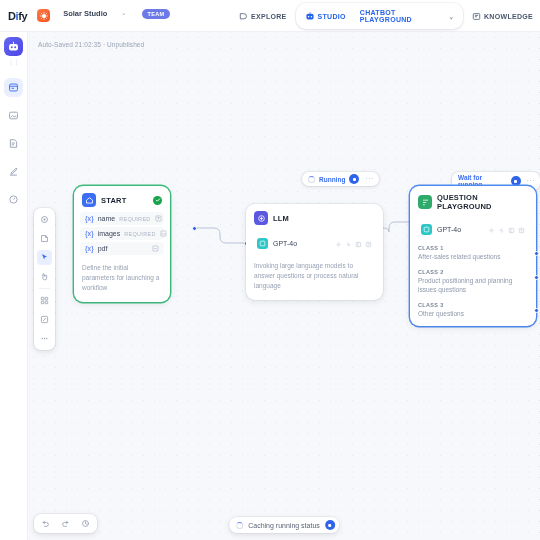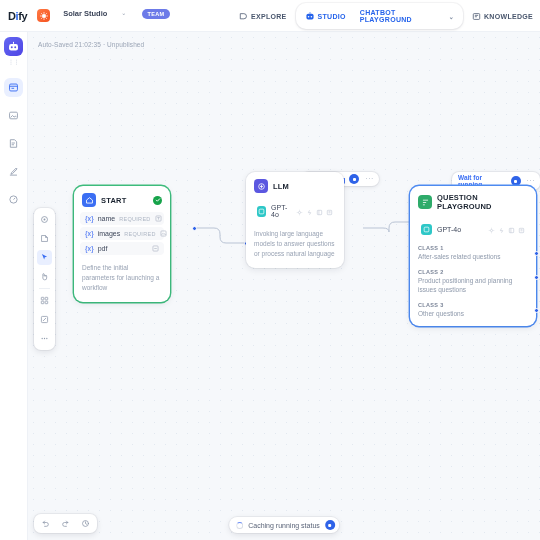--- a/index.html
+++ b/index.html
@@ -398,21 +398,21 @@
 
     <div class="chip" style="left:274px;top:140px;">
       <span class="spinner"></span>
       <span class="txt">Running</span>
       <span class="dot-blue">
           <i></i>
         </span>
       <span class="more">···</span>
     </div>
 
-    <div class="node" style="left:218px;top:140px;width:98px;">
+    <div class="node" style="left:218px;top:172px;width:137px;">
       <div class="node-head">
         <span class="node-ic indigo">
           <svg width="9" height="9" viewBox="0 0 14 14" fill="none" stroke="#fff" stroke-width="1.2">
               <circle cx="7" cy="7" r="4.4"></circle>
               <path d="M7 4.2v5.6M4.6 7h4.8"></path>
             </svg>
         </span>
         <span class="node-title">LLM</span>
       </div>
 

